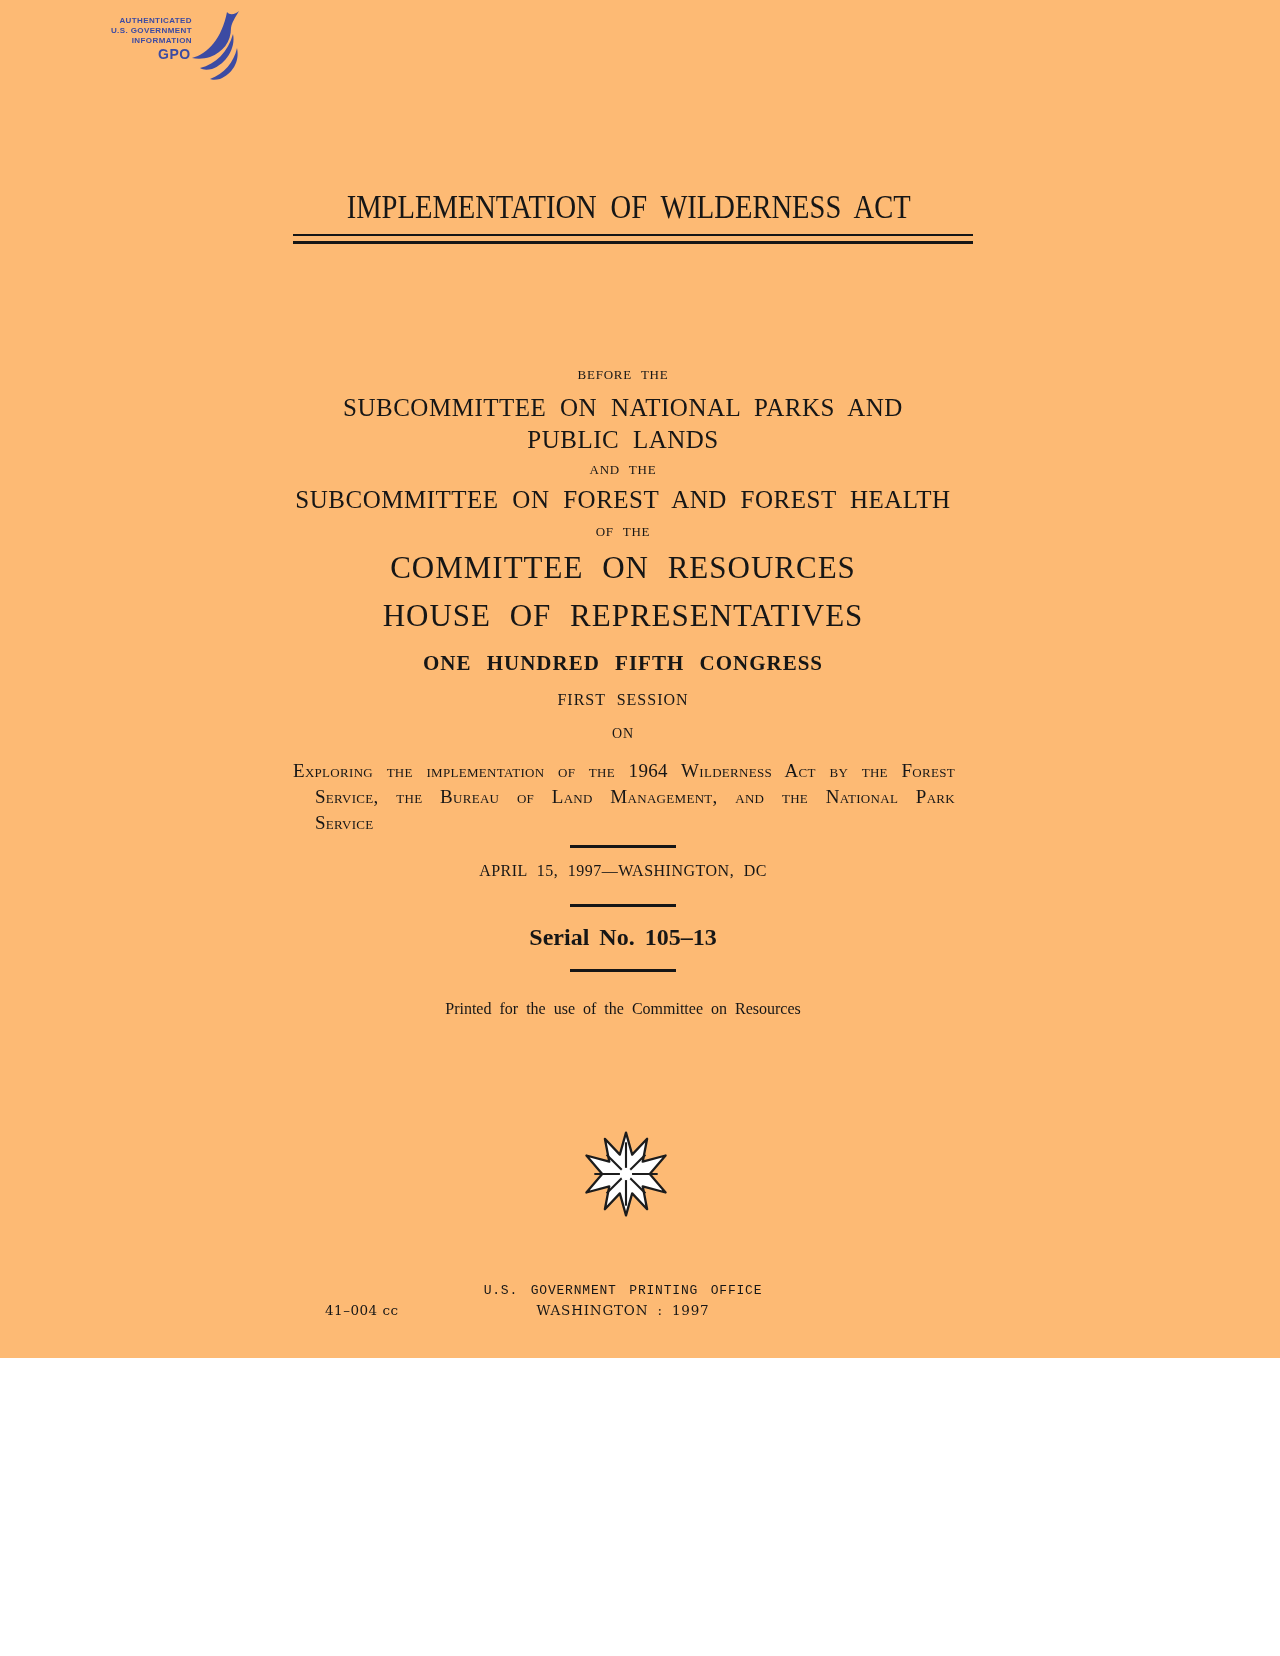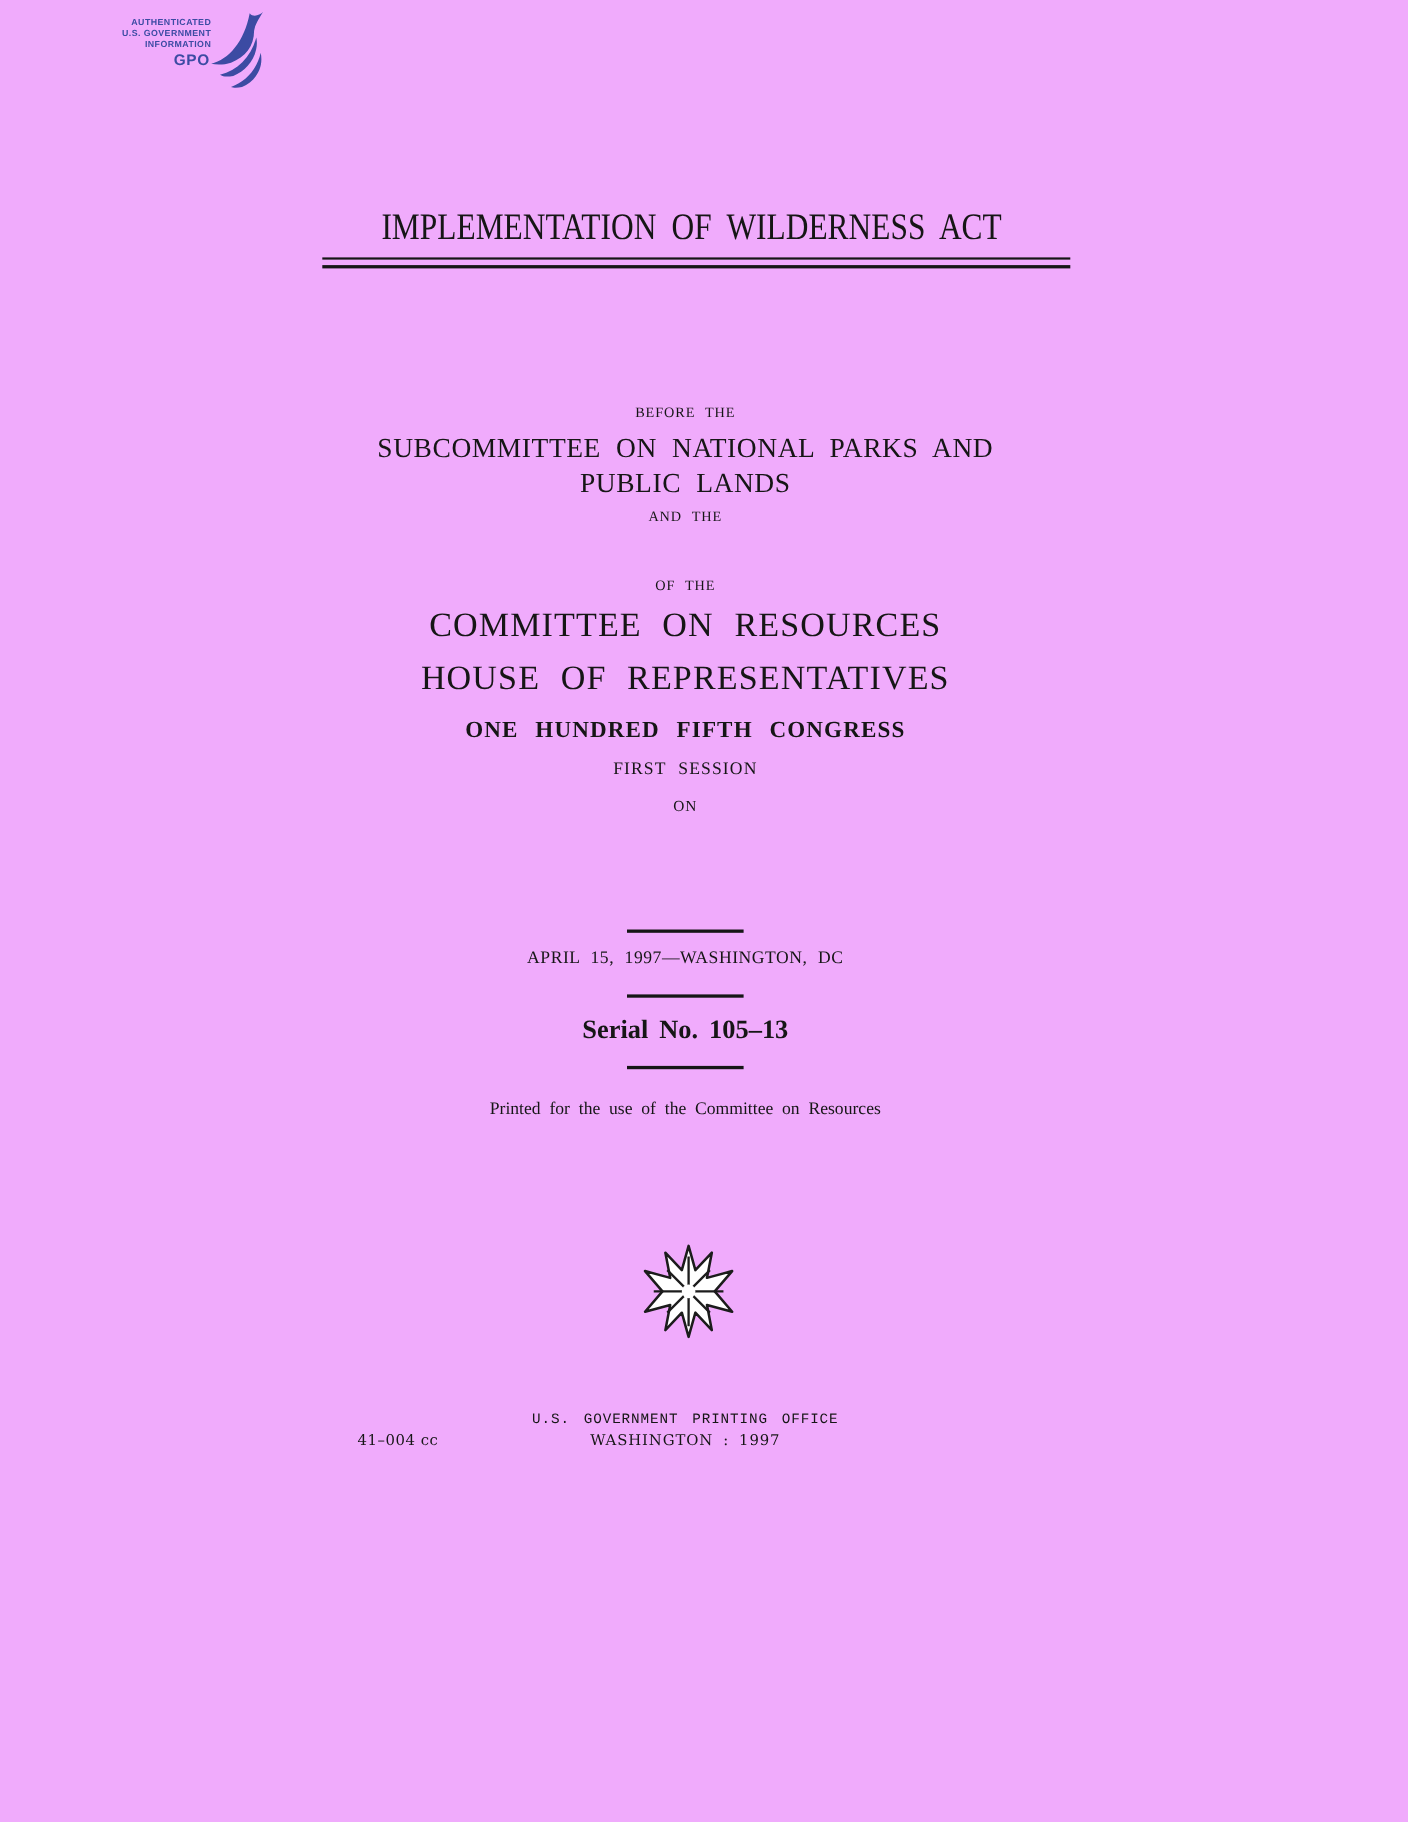--- a/index.html
+++ b/index.html
@@ -3,22 +3,22 @@
 <meta charset="utf-8">
 <style>
   html, body {
     margin: 0;
     padding: 0;
     background: #ffffff;
   }
   .page {
     position: relative;
     width: 1280px;
-    height: 1656px;
-    background: #f0abfc;
+    height: 1358px;
+    background: #fdba74;
     color: #161616;
     font-family: "Liberation Serif", serif;
     overflow: hidden;
   }
   
   .gpo-logo {
     position: absolute;
     top: 8px;
     left: 100px;
     width: 140px;
@@ -154,27 +154,29 @@
   </div>
 
   <div class="col doc-title">
     <span class="condense">IMPLEMENTATION OF WILDERNESS ACT</span>
   </div>
   <div class="double-rule"></div>
 
   <div class="col small-head before-the">BEFORE THE</div>
   <div class="col subcommittee1">SUBCOMMITTEE ON NATIONAL PARKS AND PUBLIC LANDS</div>
   <div class="col small-head and-the">AND THE</div>
+  <div class="col subcommittee2">SUBCOMMITTEE ON FOREST AND FOREST HEALTH</div>
   <div class="col small-head of-the">OF THE</div>
   <div class="col committee">COMMITTEE ON RESOURCES</div>
   <div class="col house">HOUSE OF REPRESENTATIVES</div>
   <div class="col congress">ONE HUNDRED FIFTH CONGRESS</div>
   <div class="col session">FIRST SESSION</div>
   <div class="col on-word">ON</div>
 
+  <div class="col subject">Exploring the implementation of the 1964 Wilderness Act by the Forest Service, the Bureau of Land Management, and the National Park Service</div>
 
   <div class="short-rule rule-1"></div>
   <div class="col dateline">APRIL 15, 1997—WASHINGTON, DC</div>
   <div class="short-rule rule-2"></div>
   <div class="col serial">Serial No. 105–13</div>
   <div class="short-rule rule-3"></div>
   <div class="col printed-note">Printed for the use of the Committee on Resources</div>
 
   <svg class="ornament" width="88" height="96" viewBox="0 0 100 100">
     <path d="M50 3 L57 28 L74 10 L69 36 L95 29 L77 50 L95 71 L69 64 L74 90 L57 72 L50 97 L43 72 L26 90 L31 64 L5 71 L23 50 L5 29 L31 36 L26 10 L43 28 Z" fill="#ffffff" stroke="#1c1c1c" stroke-width="2.6" stroke-linejoin="round"></path>

